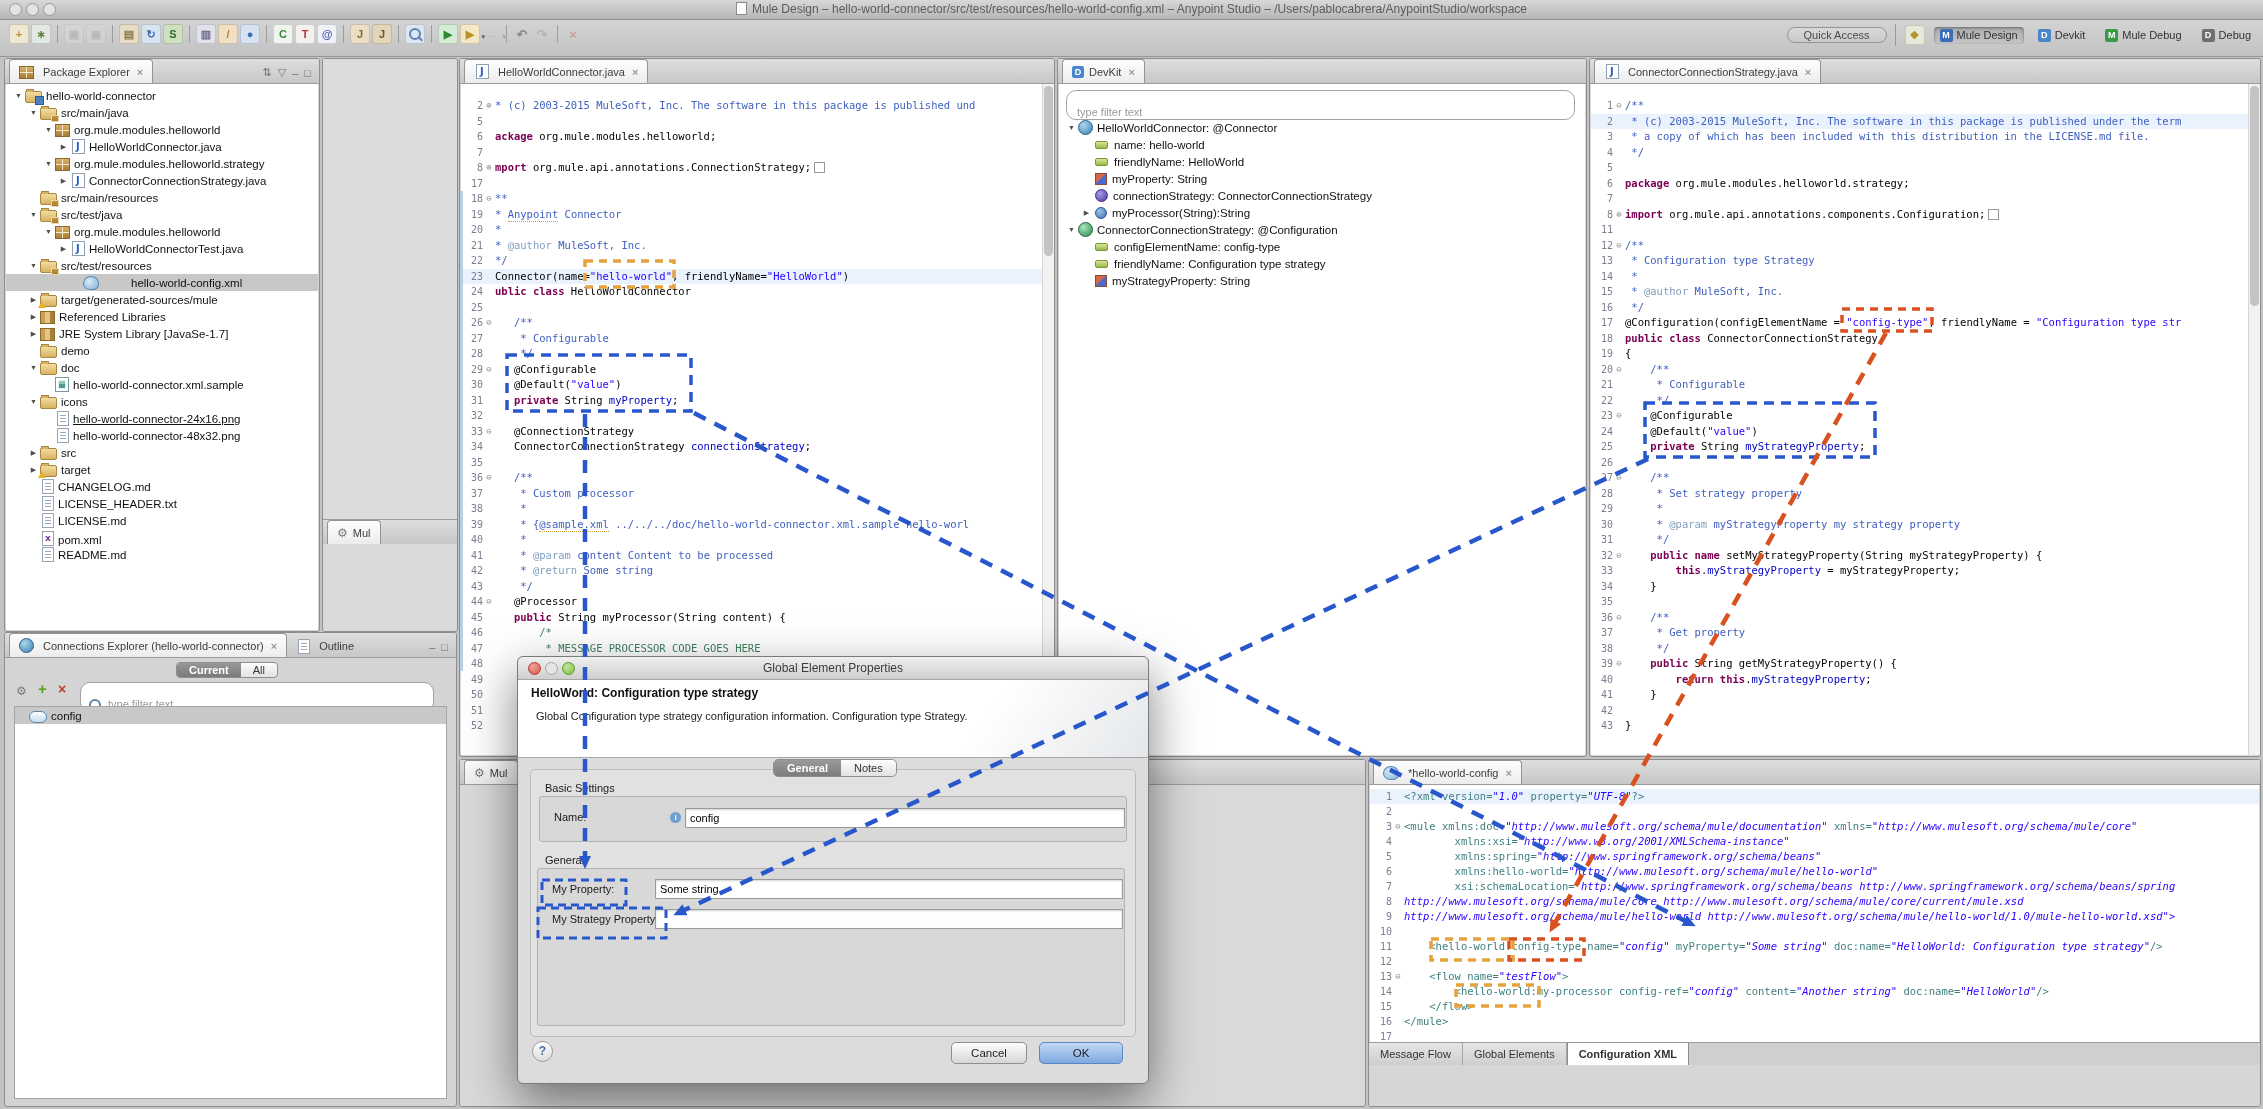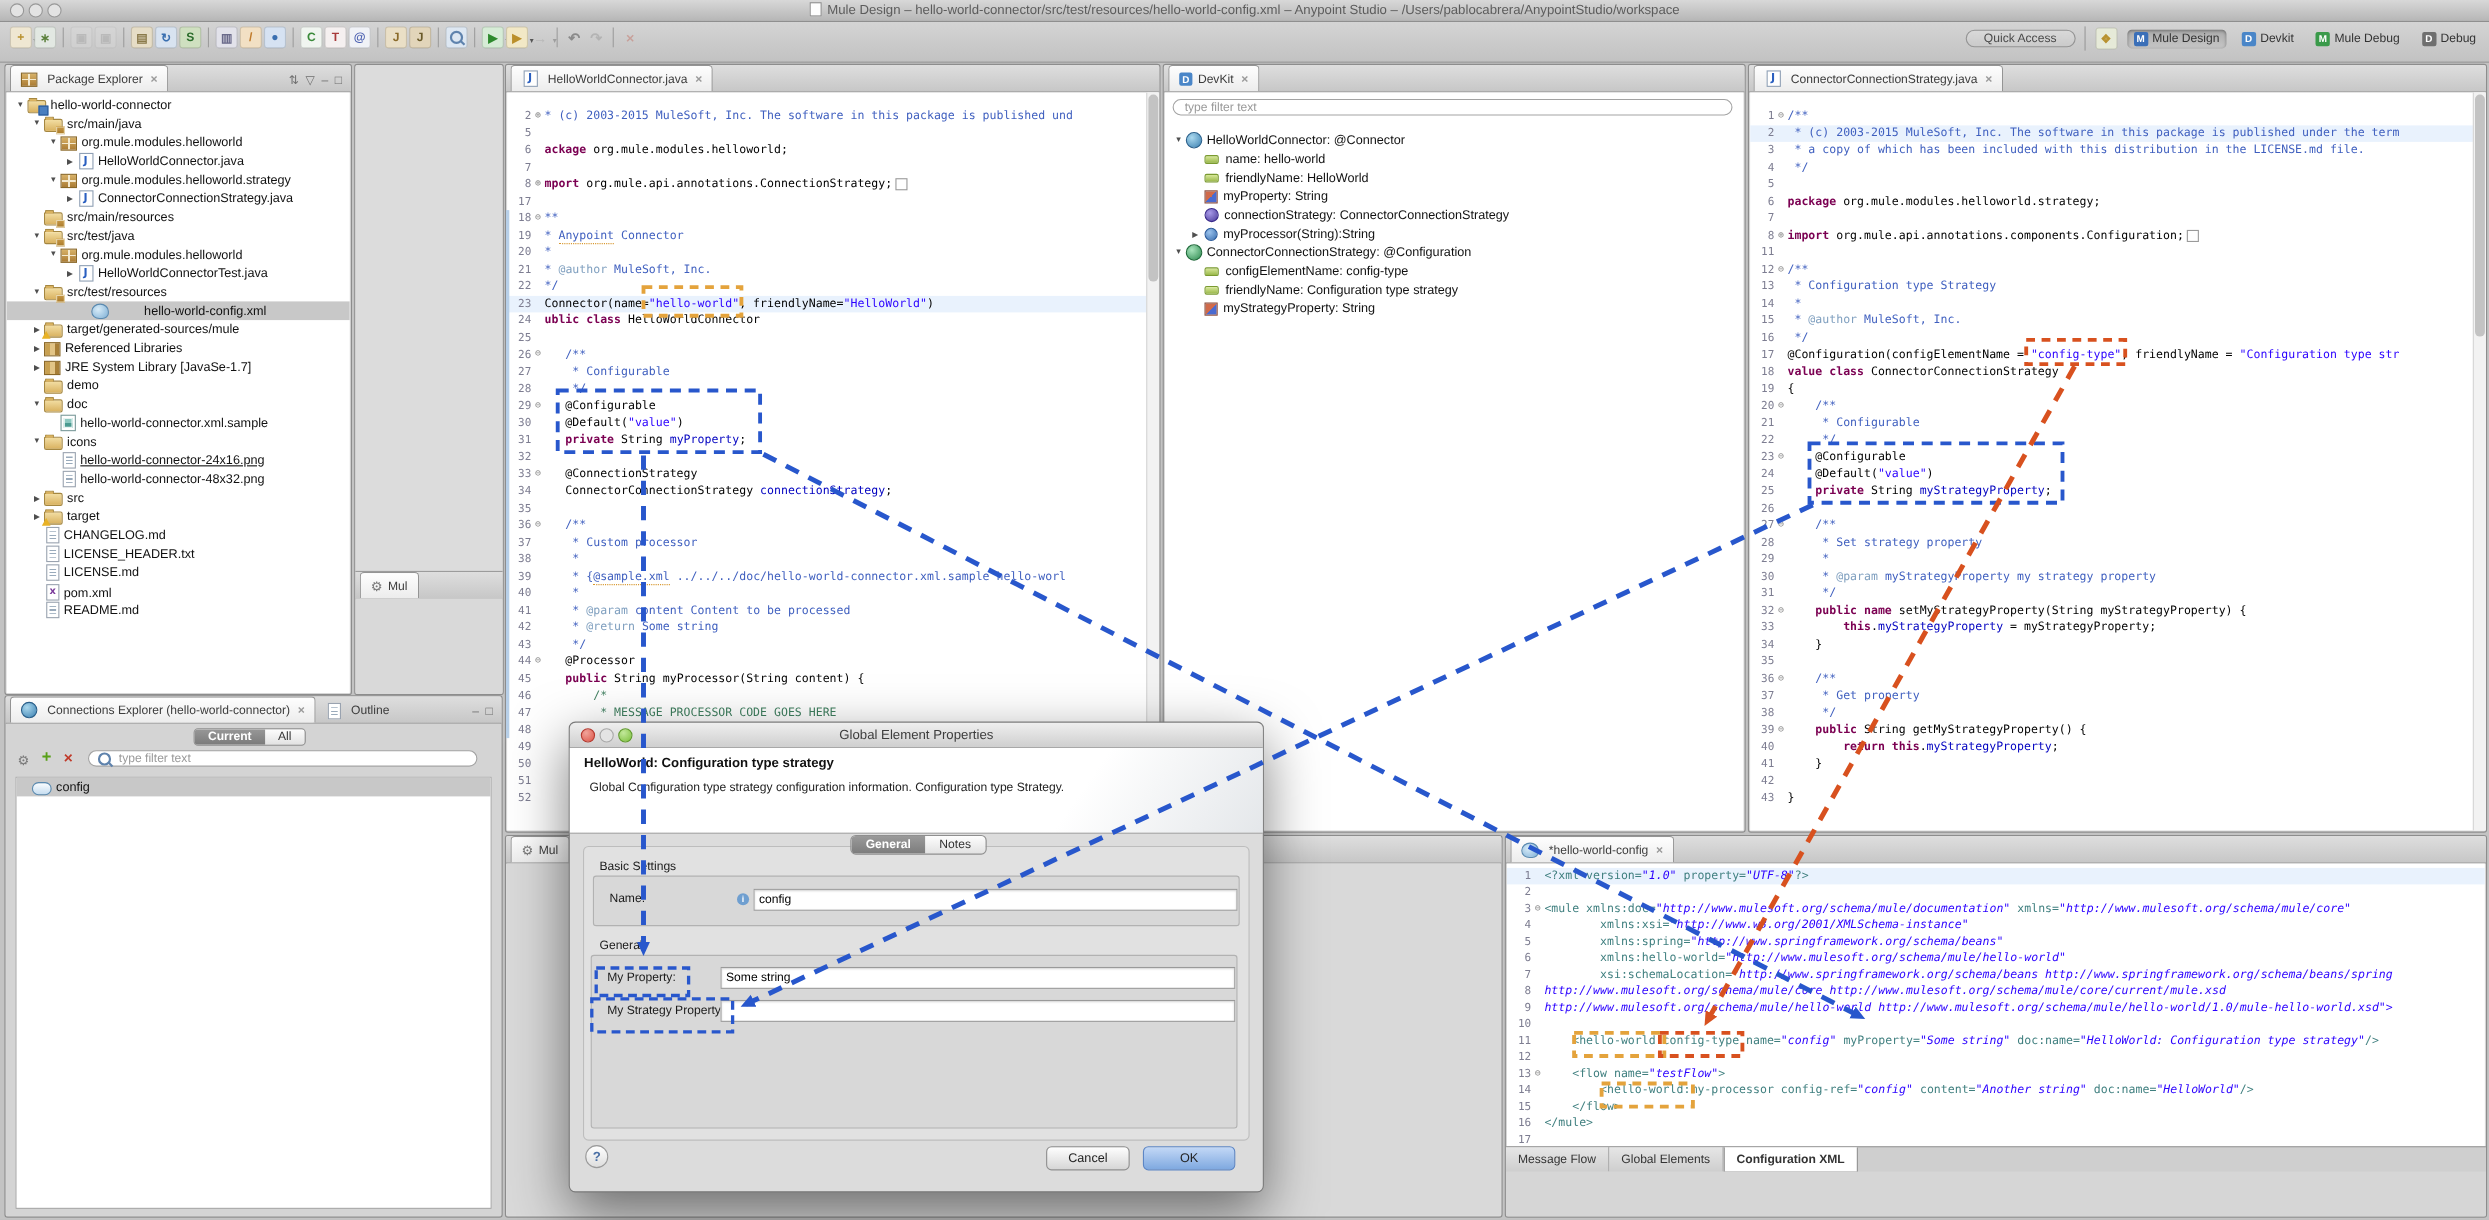--- a/index.html
+++ b/index.html
@@ -103,22 +103,22 @@
   .fd{width:12px;color:#8f8f8f;font-size:9px;text-align:center;flex:none;}
   .tk-c{color:#3F5FBF;} .tk-cd{color:#7F9FBF;} .tk-k{color:#7B0052;font-weight:bold;} .tk-s{color:#2A00FF;}
   .tk-d{color:#000;} .tk-mc{color:#3F7F5F;} .tk-f2{color:#0000C0;} .tk-t{color:#3F7F7F;}
   .tk-v{color:#2A00FF;font-style:italic;} .tk-sp{color:#3F5FBF;border-bottom:1px dotted #d89830;}
   .tk-fb{display:inline-block;width:9px;height:9px;border:1px solid #9a9a9a;margin-left:3px;align-self:center;}
   .rangebar{position:absolute;left:0;width:3px;background:#b7cfe8;}
   .vscroll{position:absolute;right:0;top:25px;bottom:1px;width:11px;background:#f2f2f2;border-left:1px solid #d5d5d5;}
   .vthumb{position:absolute;left:1px;right:1px;top:2px;height:170px;border-radius:5px;background:#c3c3c3;}
 
   
-  .filter{display:flex;align-items:center;gap:5px;background:#fff;border:1px solid #a3a3a3;border-radius:10px;
-    padding:0 8px;color:#9a9a9a;font-size:11px;height:15px;box-sizing:border-box;}
+  .filter{display:flex;align-items:flex-end;gap:5px;background:#fff;border:1px solid #a3a3a3;border-radius:10px;
+    padding:0 8px;color:#9a9a9a;font-size:11px;height:30px;box-sizing:border-box;}
   .filter input{border:none;outline:none;background:transparent;font:11px "Liberation Sans",sans-serif;color:#444;width:100%;}
   .filter input::placeholder{color:#9a9a9a;}
   .segwrap{display:inline-flex;border:1px solid #8f8f8f;border-radius:4px;overflow:hidden;
     background:linear-gradient(#fdfdfd,#e2e2e2);font-size:11px;}
   .seg{padding:1px 12px;color:#333;}
   .seg.on{background:linear-gradient(#979797,#7b7b7b);color:#fff;font-weight:bold;}
 
   
   #dialog{position:absolute;left:517px;top:656px;width:630px;height:426px;z-index:40;
     border-radius:6px;background:#dcdcdc;border:1px solid #7a7a7a;
@@ -631,21 +631,21 @@
         <div class="cl"><span class="ln">6</span><span class="fd"></span><span class="tk-k">package</span><span class="tk-d"> org.mule.modules.helloworld.strategy;</span></div>
         <div class="cl"><span class="ln">7</span><span class="fd"></span></div>
         <div class="cl"><span class="ln">8</span><span class="fd">⊕</span><span class="tk-k">import</span><span class="tk-d"> org.mule.api.annotations.components.Configuration;</span><span class="tk-fb"></span></div>
         <div class="cl"><span class="ln">11</span><span class="fd"></span></div>
         <div class="cl"><span class="ln">12</span><span class="fd">⊖</span><span class="tk-c">/**</span></div>
         <div class="cl"><span class="ln">13</span><span class="fd"></span><span class="tk-c"> * Configuration type Strategy</span></div>
         <div class="cl"><span class="ln">14</span><span class="fd"></span><span class="tk-c"> *</span></div>
         <div class="cl"><span class="ln">15</span><span class="fd"></span><span class="tk-c"> * </span><span class="tk-cd">@author</span><span class="tk-c"> MuleSoft, Inc.</span></div>
         <div class="cl"><span class="ln">16</span><span class="fd"></span><span class="tk-c"> */</span></div>
         <div class="cl"><span class="ln">17</span><span class="fd"></span><span class="tk-d">@Configuration(configElementName = </span><span class="tk-s">"config-type"</span><span class="tk-d">, friendlyName = </span><span class="tk-s">"Configuration type str</span></div>
-        <div class="cl"><span class="ln">18</span><span class="fd"></span><span class="tk-k">value class</span><span class="tk-d"> ConnectorConnectionStrategy</span></div>
+        <div class="cl"><span class="ln">18</span><span class="fd"></span><span class="tk-k">public class</span><span class="tk-d"> ConnectorConnectionStrategy</span></div>
         <div class="cl"><span class="ln">19</span><span class="fd"></span><span class="tk-d">{</span></div>
         <div class="cl"><span class="ln">20</span><span class="fd">⊖</span><span class="tk-c">    /**</span></div>
         <div class="cl"><span class="ln">21</span><span class="fd"></span><span class="tk-c">     * Configurable</span></div>
         <div class="cl"><span class="ln">22</span><span class="fd"></span><span class="tk-c">     */</span></div>
         <div class="cl"><span class="ln">23</span><span class="fd">⊖</span><span class="tk-d">    @Configurable</span></div>
         <div class="cl"><span class="ln">24</span><span class="fd"></span><span class="tk-d">    @Default(</span><span class="tk-s">"value"</span><span class="tk-d">)</span></div>
         <div class="cl"><span class="ln">25</span><span class="fd"></span><span class="tk-d">    </span><span class="tk-k">private</span><span class="tk-d"> String </span><span class="tk-f2">myStrategyProperty</span><span class="tk-d">;</span></div>
         <div class="cl"><span class="ln">26</span><span class="fd"></span></div>
         <div class="cl"><span class="ln">27</span><span class="fd">⊖</span><span class="tk-c">    /**</span></div>
         <div class="cl"><span class="ln">28</span><span class="fd"></span><span class="tk-c">     * Set strategy property</span></div>

